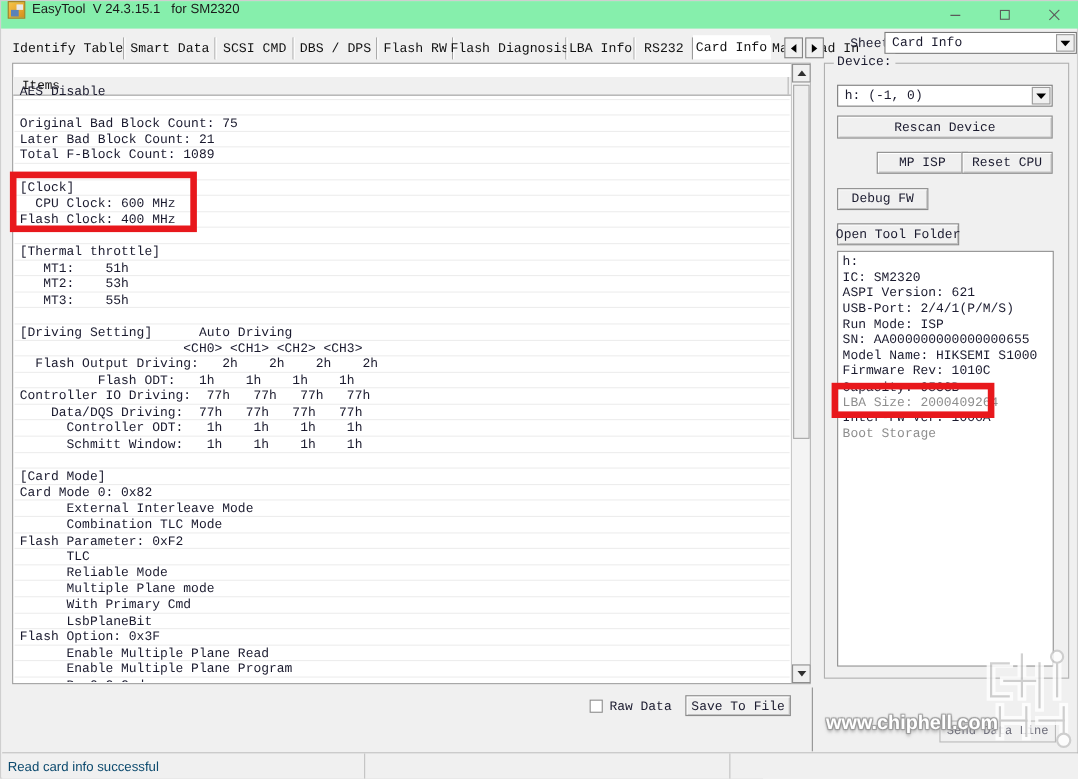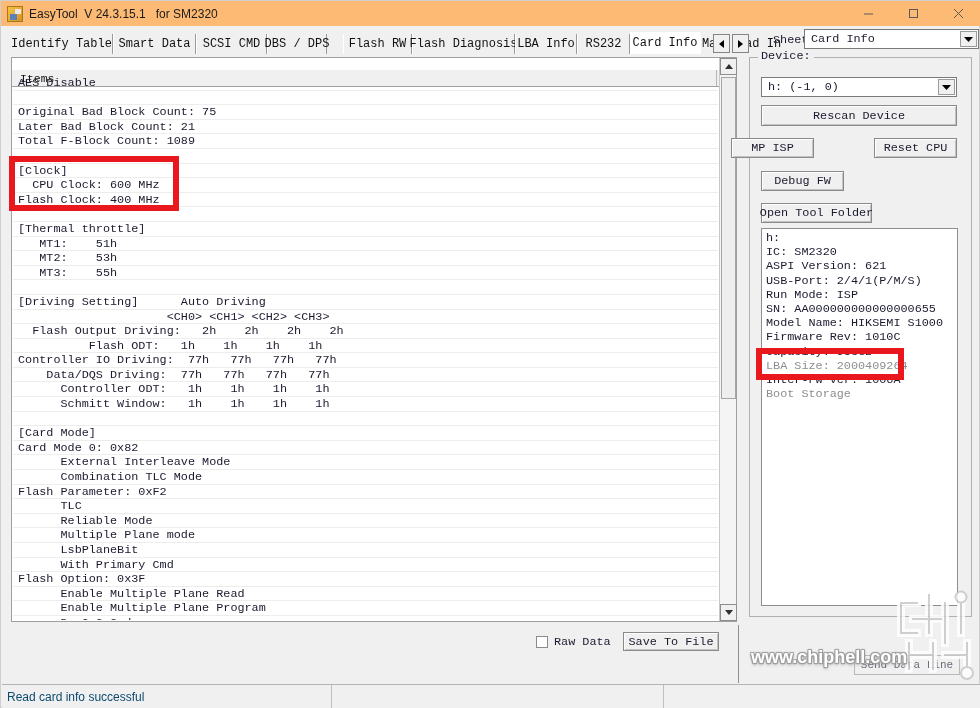--- a/index.html
+++ b/index.html
@@ -13,22 +13,22 @@
     position: relative;
     width: 980px; height: 708px;
     background: #f0f0f0;
     box-sizing: border-box;
     border: 1px solid #cfcfcf;
   }
 
   
   #titlebar {
     position: absolute; left: 0; top: 0; width: 980px; height: 25px;
-    background: #fdba74;
-    display: flex; align-items: center;
+    background: #86efac;
+    display: flex; align-items: flex-start;
   }
   #titlebar .app-icon {
     width: 16px; height: 16px; margin-left: 6px; margin-right: 6px;
     position: relative; flex: none;
     background: linear-gradient(135deg,#f5c34a 0%, #e8a62b 60%, #d18f1f 100%);
     border: 1px solid #a9781a;
     box-sizing: border-box;
   }
   #titlebar .app-icon:before {
     content:""; position:absolute; left:2px; top:7px; width:7px; height:6px;
@@ -221,21 +221,21 @@
     position:absolute; left:748px; top:56px; width:223px; height:560px;
     border:1px solid #b0b0b0;
     box-sizing:border-box;
   }
   #device-group-label {
     position:absolute; left:757px; top:48px;
     background:#f0f0f0; padding:0 3px;
     font-family:"Liberation Mono", monospace; font-size:11.8px; color:#1a1a2e;
   }
   #rescan-btn     { position:absolute; left:760px; top:104px; width:196px; height:21px; }
-  #mpisp-btn      { position:absolute; left:730px; top:137px; width:83px;  height:20px; }
+  #mpisp-btn      { position:absolute; left:796px; top:137px; width:83px;  height:20px; }
   #resetcpu-btn   { position:absolute; left:873px; top:137px; width:83px;  height:20px; }
   #debugfw-btn    { position:absolute; left:760px; top:170px; width:83px;  height:20px; }
   #opentool-btn   { position:absolute; left:760px; top:202px; width:111px; height:20px; }
 
   #device-info {
     position:absolute; left:760px; top:227px; width:197px; height:378px;
     background:#ffffff;
     border:1px solid #8e8e8e;
     box-sizing:border-box;
     padding:2px 0 0 4px;
@@ -314,21 +314,21 @@
             <line x1="10" y1="1" x2="1" y2="10" stroke="#5a5a5a" stroke-width="1"></line>
           </svg>
       </div>
     </div>
   </div>
 
   <div id="tabstrip">
     <div class="tab first" style="left:0px;   width:102px;">Identify Table</div>
     <div class="tab" style="left:102px; width:83px;">Smart Data</div>
     <div class="tab" style="left:185px; width:71px;">SCSI CMD</div>
-    <div class="tab" style="left:256px; width:60px;">DBS / DPS</div>
+    <div class="tab" style="left:256px; width:76px;">DBS / DPS</div>
     <div class="tab" style="left:332px; width:69px;">Flash RW</div>
     <div class="tab" style="left:401px; width:103px;">Flash Diagnosis</div>
     <div class="tab" style="left:504px; width:62px;">LBA Info</div>
     <div class="tab" style="left:566px; width:53px;">RS232</div>
     <div class="tab active" style="left:619px; width:70px;">Card Info</div>
     <div class="tab" style="left:689px; width:82px; border-right:none;">Mark Bad In</div>
     <div class="tab-scroller" style="left:702px;">
       <span class="arrow arrow-left"></span>
     </div>
     <div class="tab-scroller" style="left:721px;">
@@ -366,22 +366,22 @@
         <div class="row">      Schmitt Window:   1h    1h    1h    1h</div>
         <div class="row">&nbsp;</div>
         <div class="row">[Card Mode]</div>
         <div class="row">Card Mode 0: 0x82</div>
         <div class="row">      External Interleave Mode</div>
         <div class="row">      Combination TLC Mode</div>
         <div class="row">Flash Parameter: 0xF2</div>
         <div class="row">      TLC</div>
         <div class="row">      Reliable Mode</div>
         <div class="row">      Multiple Plane mode</div>
+        <div class="row">      With Primary Cmd</div>
         <div class="row">      LsbPlaneBit</div>
-        <div class="row">      With Primary Cmd</div>
         <div class="row">Flash Option: 0x3F</div>
         <div class="row">      Enable Multiple Plane Read</div>
         <div class="row">      Enable Multiple Plane Program</div>
         <div class="row">      BpcOpCoCmd</div>
       </div>
     <div id="list-vscroll">
       <div class="sb-btn top">
         <span class="arrow-up"></span>
       </div>
       <div id="sb-thumb"></div>

